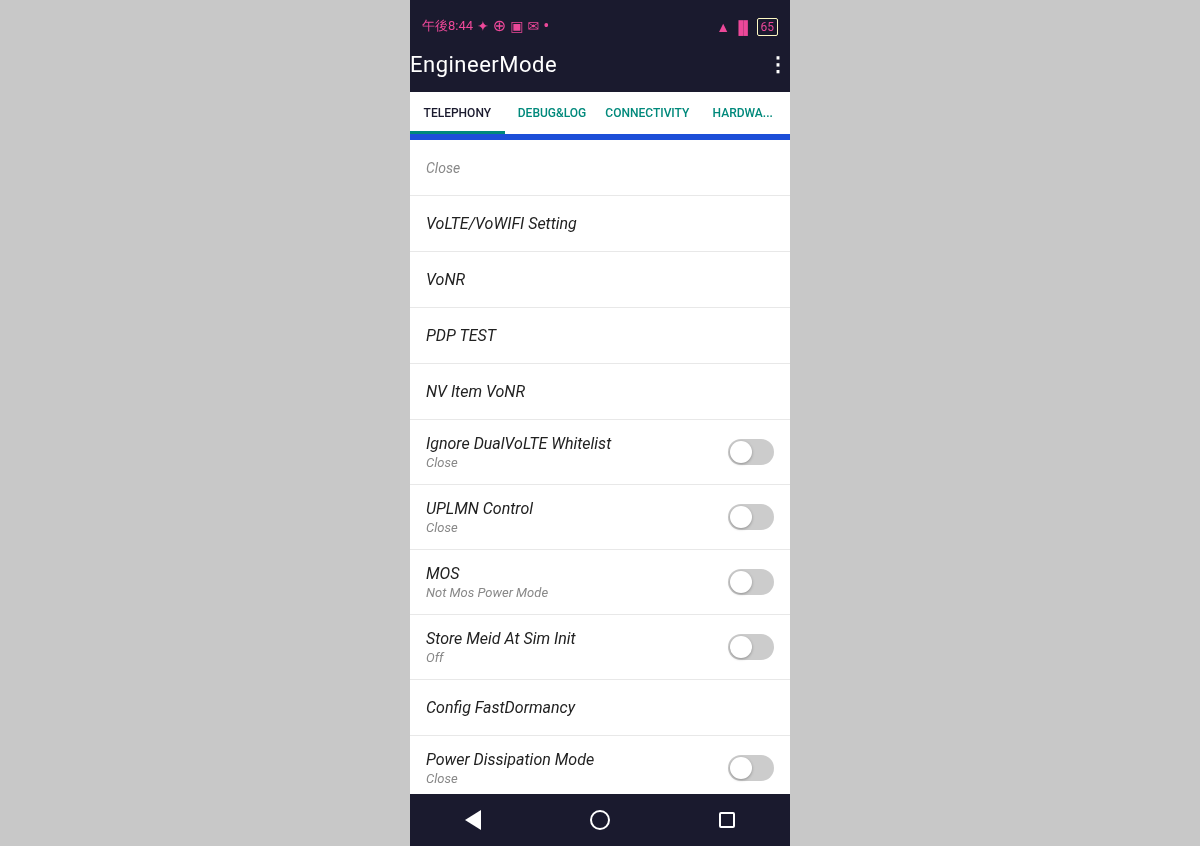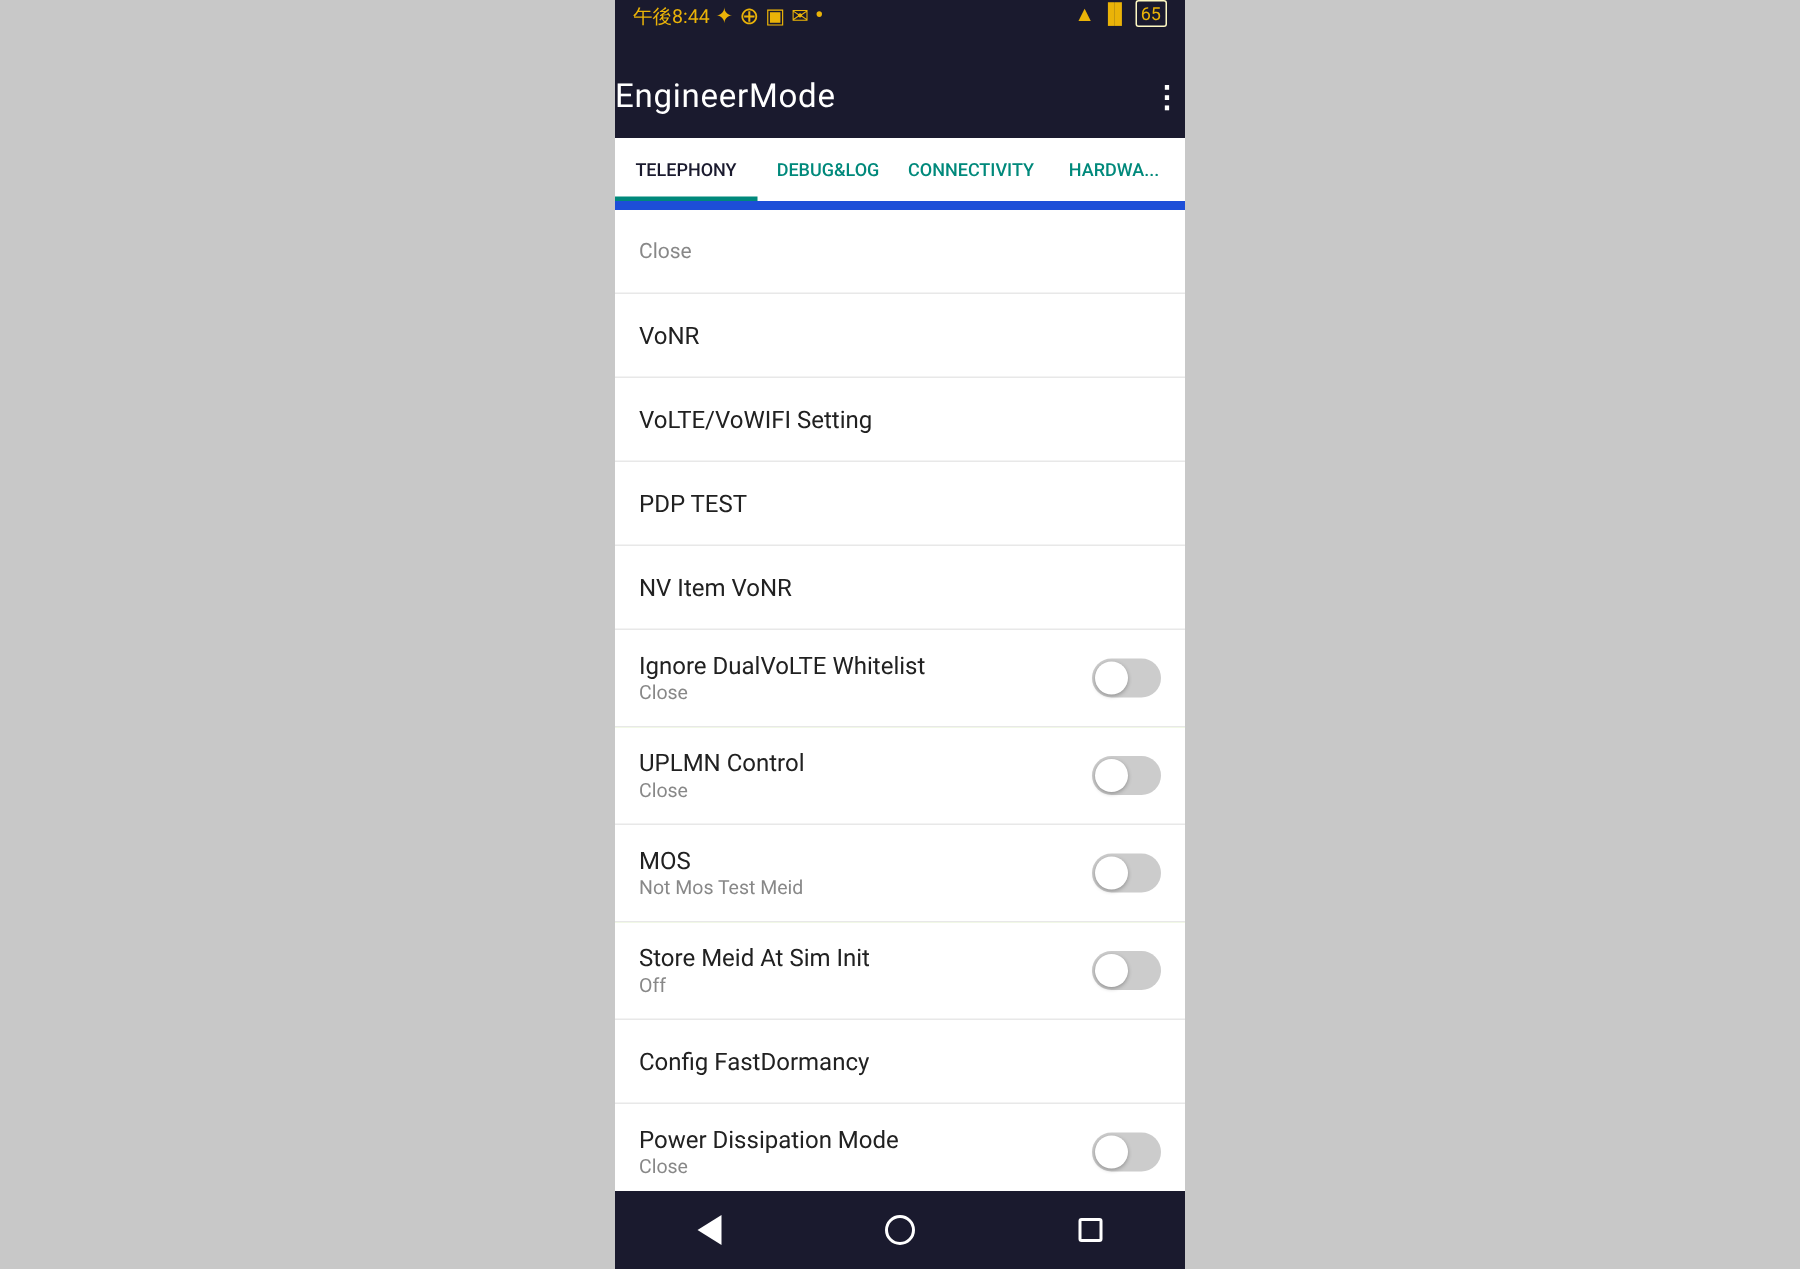--- a/index.html
+++ b/index.html
@@ -16,24 +16,24 @@
       height: 846px;
       background: #f5f5f5;
       position: relative;
       overflow: hidden;
       display: flex;
       flex-direction: column;
     }
     
     .status-bar {
       background: #1a1a2e;
-      color: #eab308;
+      color: #ec4899;
       height: 36px;
       display: flex;
-      align-items: flex-start;
+      align-items: flex-end;
       justify-content: space-between;
       padding: 0 12px;
       font-size: 13px;
       flex-shrink: 0;
     }
     .status-left {
       display: flex;
       align-items: center;
       gap: 4px;
     }
@@ -96,20 +96,21 @@
       background: #00897b;
     }
     .tab.teal {
       color: #00897b;
     }
     
     .content-area {
       flex: 1;
       overflow-y: auto;
       background: #bef264;
+      font-style: italic;
     }
     
     .list-item {
       display: flex;
       align-items: center;
       justify-content: space-between;
       padding: 14px 16px;
       border-bottom: 1px solid #e8e8e8;
       min-height: 56px;
       background: white;
@@ -239,27 +240,27 @@
   <div class="content-area">
 
     <div class="list-item">
       <div class="list-item-text">
         <span class="list-item-title list-item-close">Close</span>
       </div>
     </div>
 
     <div class="list-item">
       <div class="list-item-text">
+        <span class="list-item-title">VoLTE/VoWIFI Setting</span>
+      </div>
+    </div>
+
+    <div class="list-item">
+      <div class="list-item-text">
         <span class="list-item-title">VoNR</span>
-      </div>
-    </div>
-
-    <div class="list-item">
-      <div class="list-item-text">
-        <span class="list-item-title">VoLTE/VoWIFI Setting</span>
       </div>
     </div>
 
     <div class="list-item">
       <div class="list-item-text">
         <span class="list-item-title">PDP TEST</span>
       </div>
     </div>
 
     <div class="list-item">
@@ -280,21 +281,21 @@
       <div class="list-item-text">
         <span class="list-item-title">UPLMN Control</span>
         <span class="list-item-subtitle">Close</span>
       </div>
       <div class="toggle"></div>
     </div>
 
     <div class="list-item">
       <div class="list-item-text">
         <span class="list-item-title">MOS</span>
-        <span class="list-item-subtitle">Not Mos Test Meid</span>
+        <span class="list-item-subtitle">Not Mos Power Mode</span>
       </div>
       <div class="toggle"></div>
     </div>
 
     <div class="list-item">
       <div class="list-item-text">
         <span class="list-item-title">Store Meid At Sim Init</span>
         <span class="list-item-subtitle">Off</span>
       </div>
       <div class="toggle"></div>

